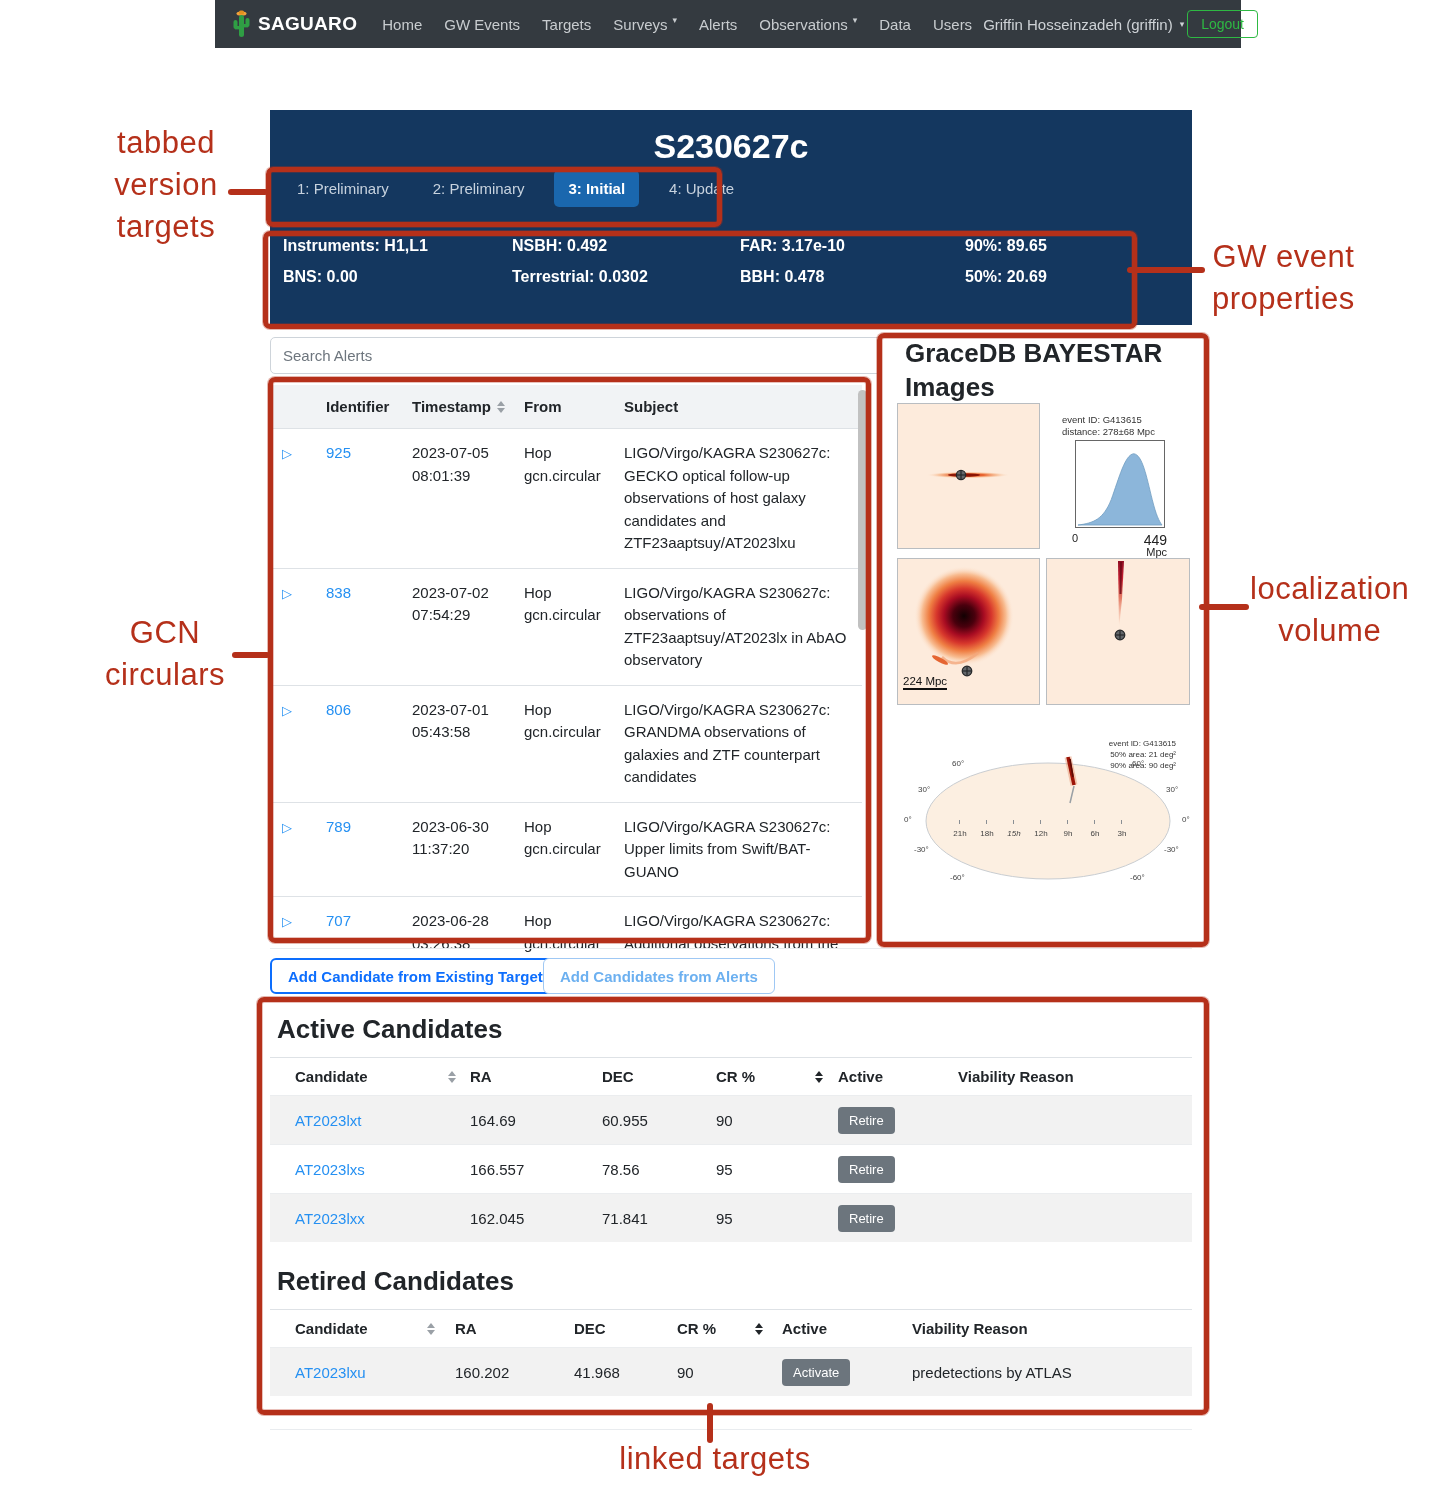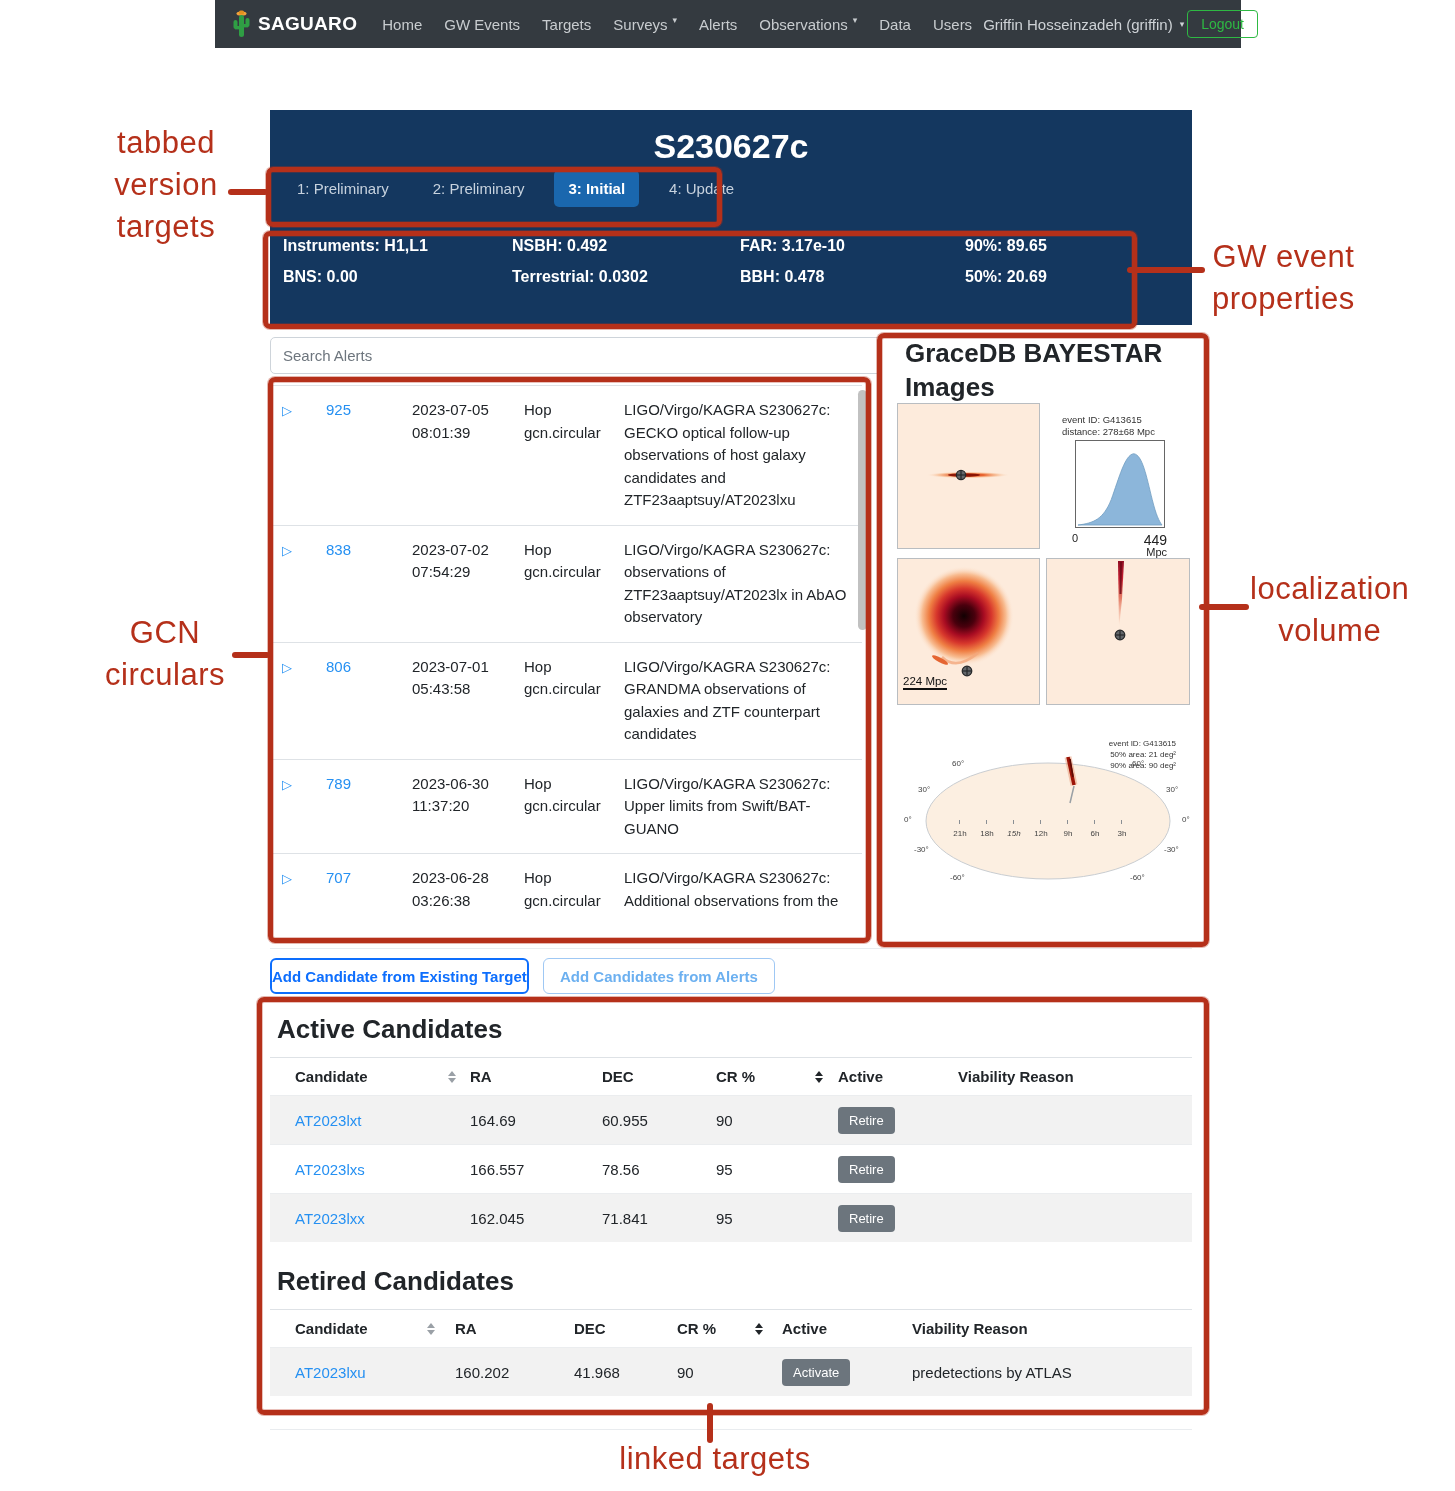--- a/index.html
+++ b/index.html
@@ -66,21 +66,21 @@
   .skymap{position:absolute;left:902px;top:733px;width:296px;height:175px;}
   .skymap svg{position:absolute;left:0;top:0;width:100%;height:100%;}
   .sky-info{position:absolute;right:22px;top:6px;font-size:8px;text-align:right;color:#333;line-height:1.35;}
   .sky-lab{position:absolute;font-size:8px;color:#444;white-space:nowrap;}
   .ra-lab{position:absolute;font-size:8px;color:#444;width:18px;text-align:center;top:96px;}
   .ra-tick{position:absolute;top:87px;width:1px;height:4px;background:#8a8f94;}
 
   
   .btn-outline{position:absolute;top:958px;height:36px;border-radius:6px;background:#fff;font-family:inherit;
           font-size:15px;font-weight:bold;cursor:pointer;box-sizing:border-box;}
-  #btn-add-existing{left:270px;padding:0 0;border:2px solid #0d6efd;color:#0d6efd;}
+  #btn-add-existing{left:270px;padding:0 16px;border:2px solid #0d6efd;color:#0d6efd;}
   #btn-add-alerts{left:543px;padding:0 16px;border:1.5px solid #9fc8f4;color:#6cb0f0;}
   .cands{position:absolute;left:270px;top:1008px;width:922px;}
   .cands h2{font-size:26px;font-weight:bold;margin:6px 0 12px 7px;color:#212529;}
   .cands .rule{border:none;border-top:1px solid #dee2e6;margin:0;}
   .grid-a,.grid-r{display:grid;align-items:center;box-sizing:border-box;padding:10px 8px 10px 25px;}
   .grid-a{grid-template-columns:153px 22px 132px 114px 99px 23px 120px 1fr;}
   .grid-r{grid-template-columns:132px 28px 119px 103px 78px 27px 130px 1fr;}
   .cthead{font-weight:bold;font-size:15px;}
   .crow{font-size:15px;min-height:49px;border-top:1px solid #ebedef;}
   .crow.alt{background:#f2f2f2;}
@@ -168,20 +168,33 @@
       <span class="prop">BNS: 0.00</span>
       <span class="prop">Terrestrial: 0.0302</span>
       <span class="prop">BBH: 0.478</span>
       <span class="prop">50%: 20.69</span>
     </div>
   </header>
 
   <input class="search-input" type="text" placeholder="Search Alerts" style="">
 
   <section class="alerts">
+    <div class="ahead">
+      <span></span>
+      <span>Identifier</span>
+      <span class="th-ts">
+          <span>Timestamp</span>
+          <span class="sort">
+            <i class="up"></i>
+            <i class="dn"></i>
+          </span>
+        </span>
+      <span>From</span>
+      <span>Subject</span>
+    </div>
 
     <div class="arow">
       <span class="exp">▷</span>
       <a class="aid">925</a>
       <span>2023-07-05 08:01:39</span>
       <span>Hop gcn.circular</span>
       <span class="asubj">LIGO/Virgo/KAGRA S230627c: GECKO optical follow-up observations of host galaxy candidates and ZTF23aaptsuy/AT2023lxu</span>
     </div>
     <div class="arow">
       <span class="exp">▷</span>

